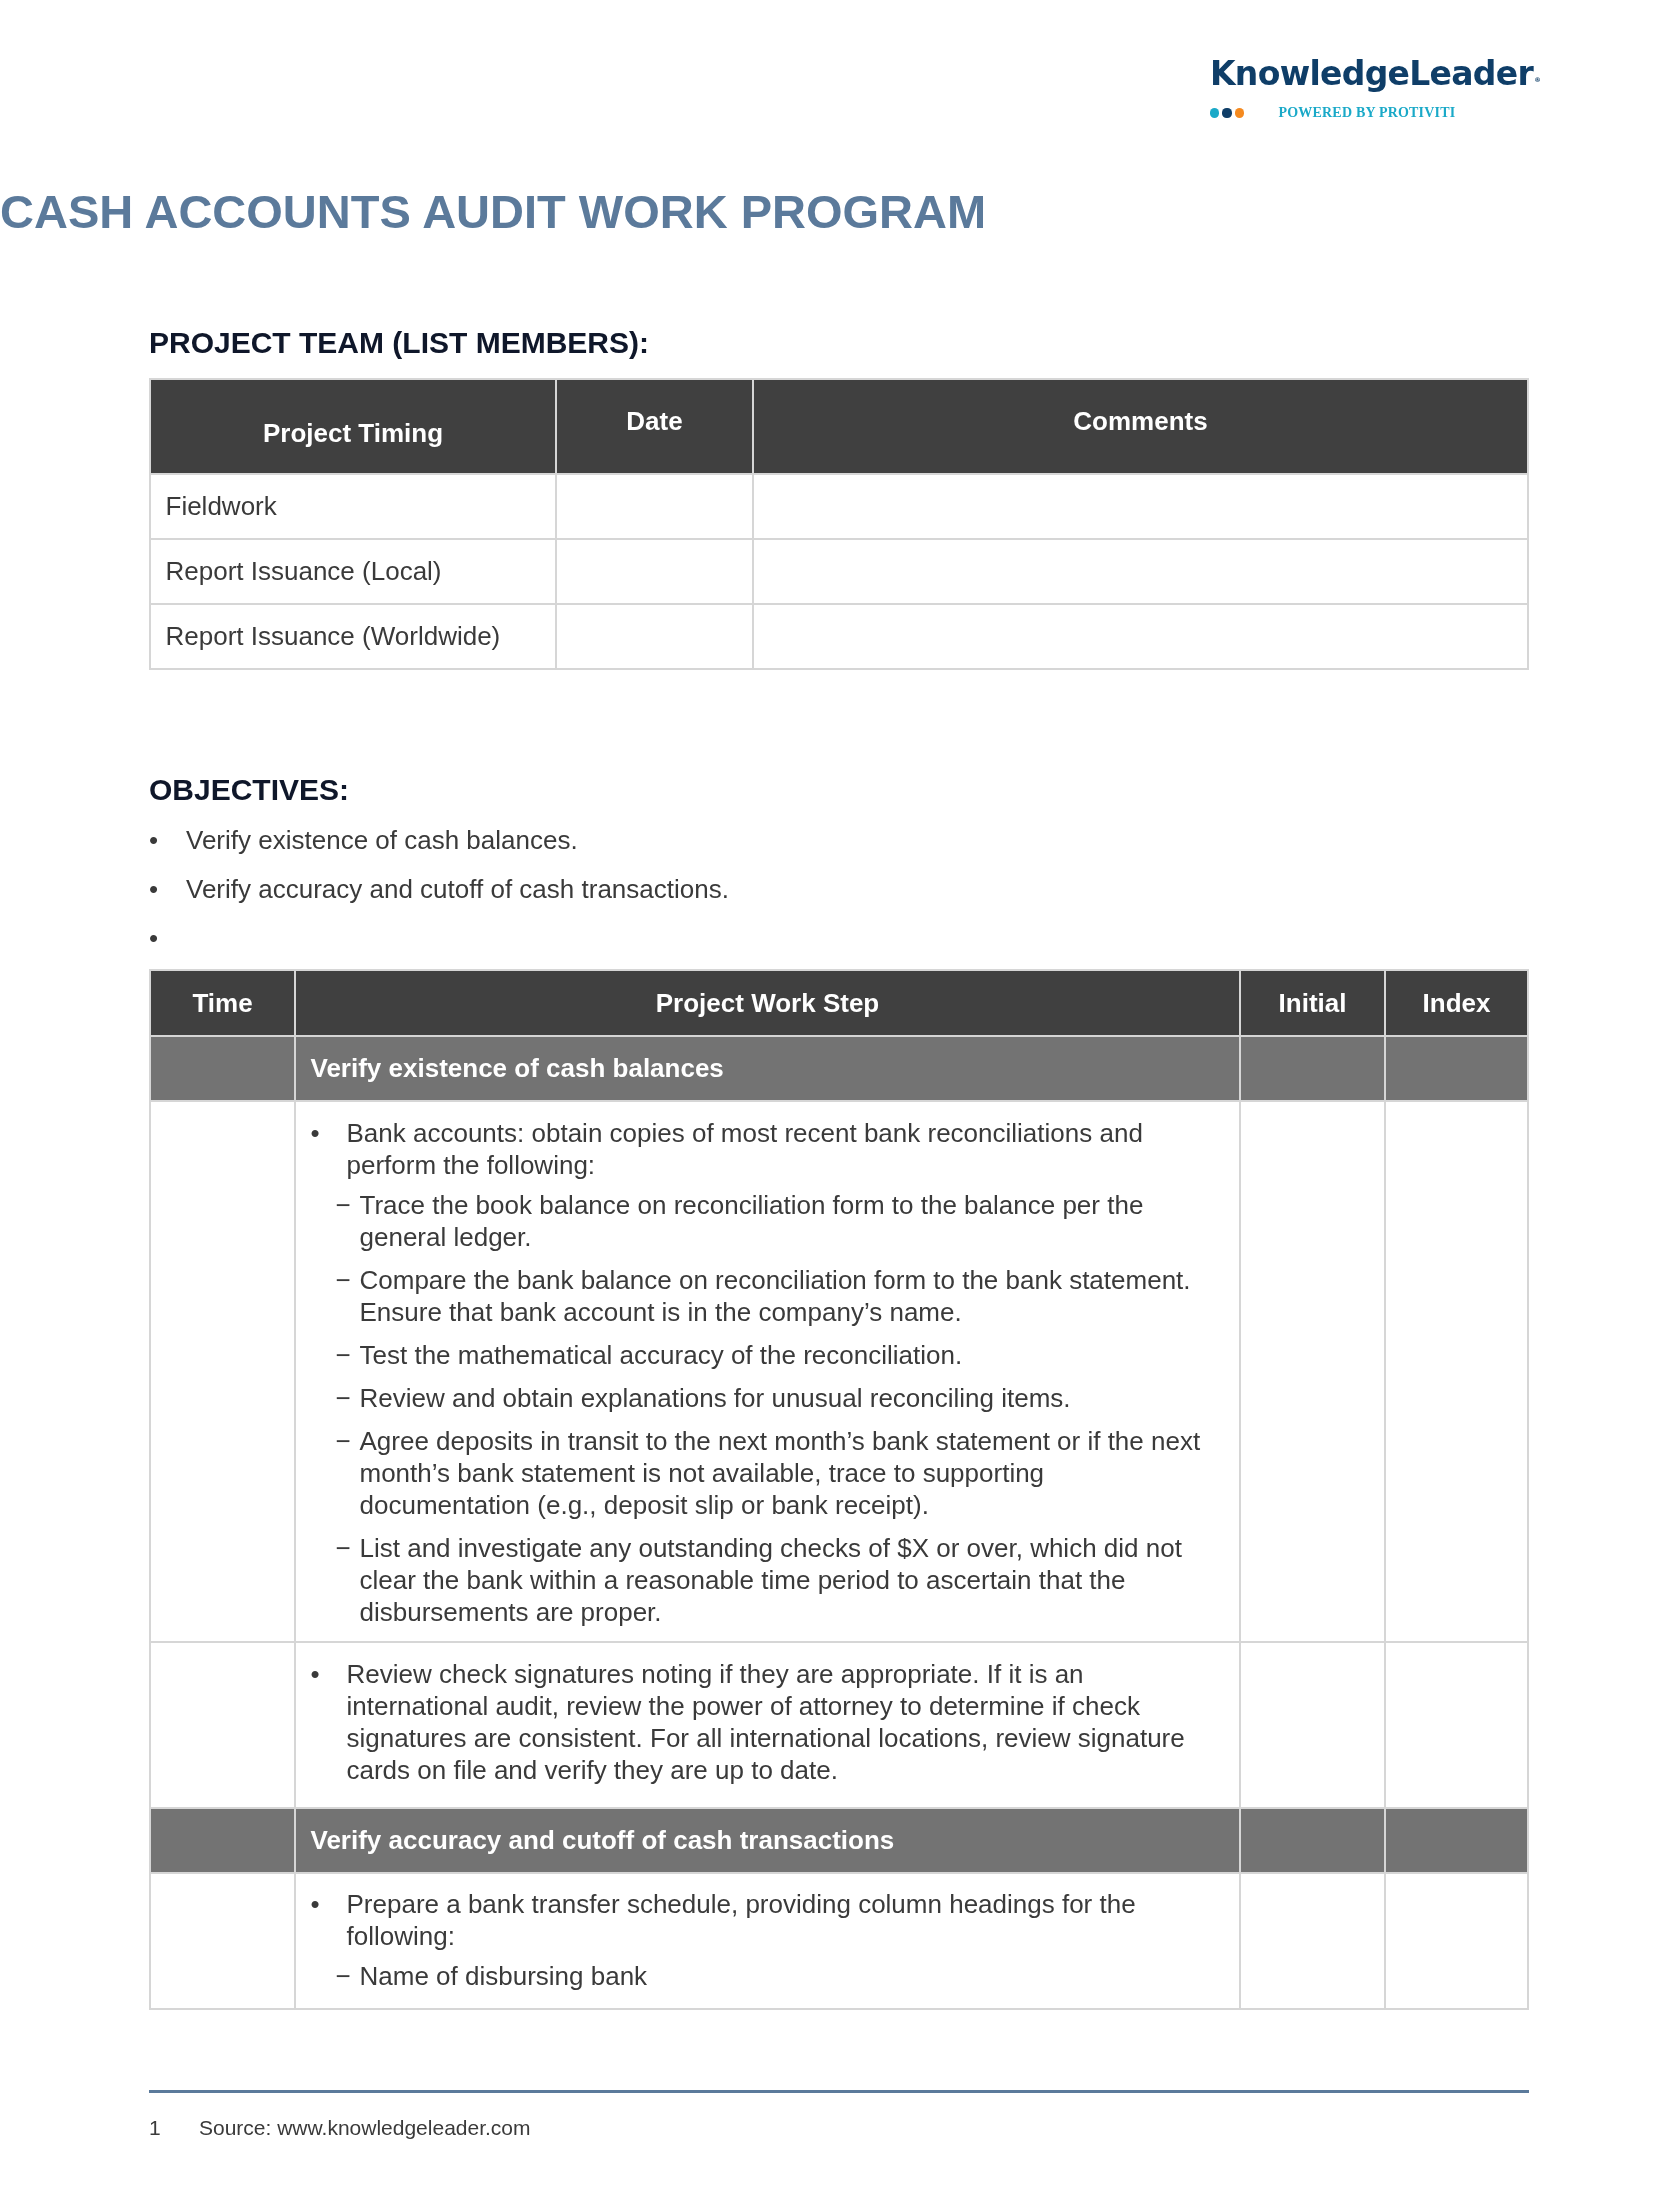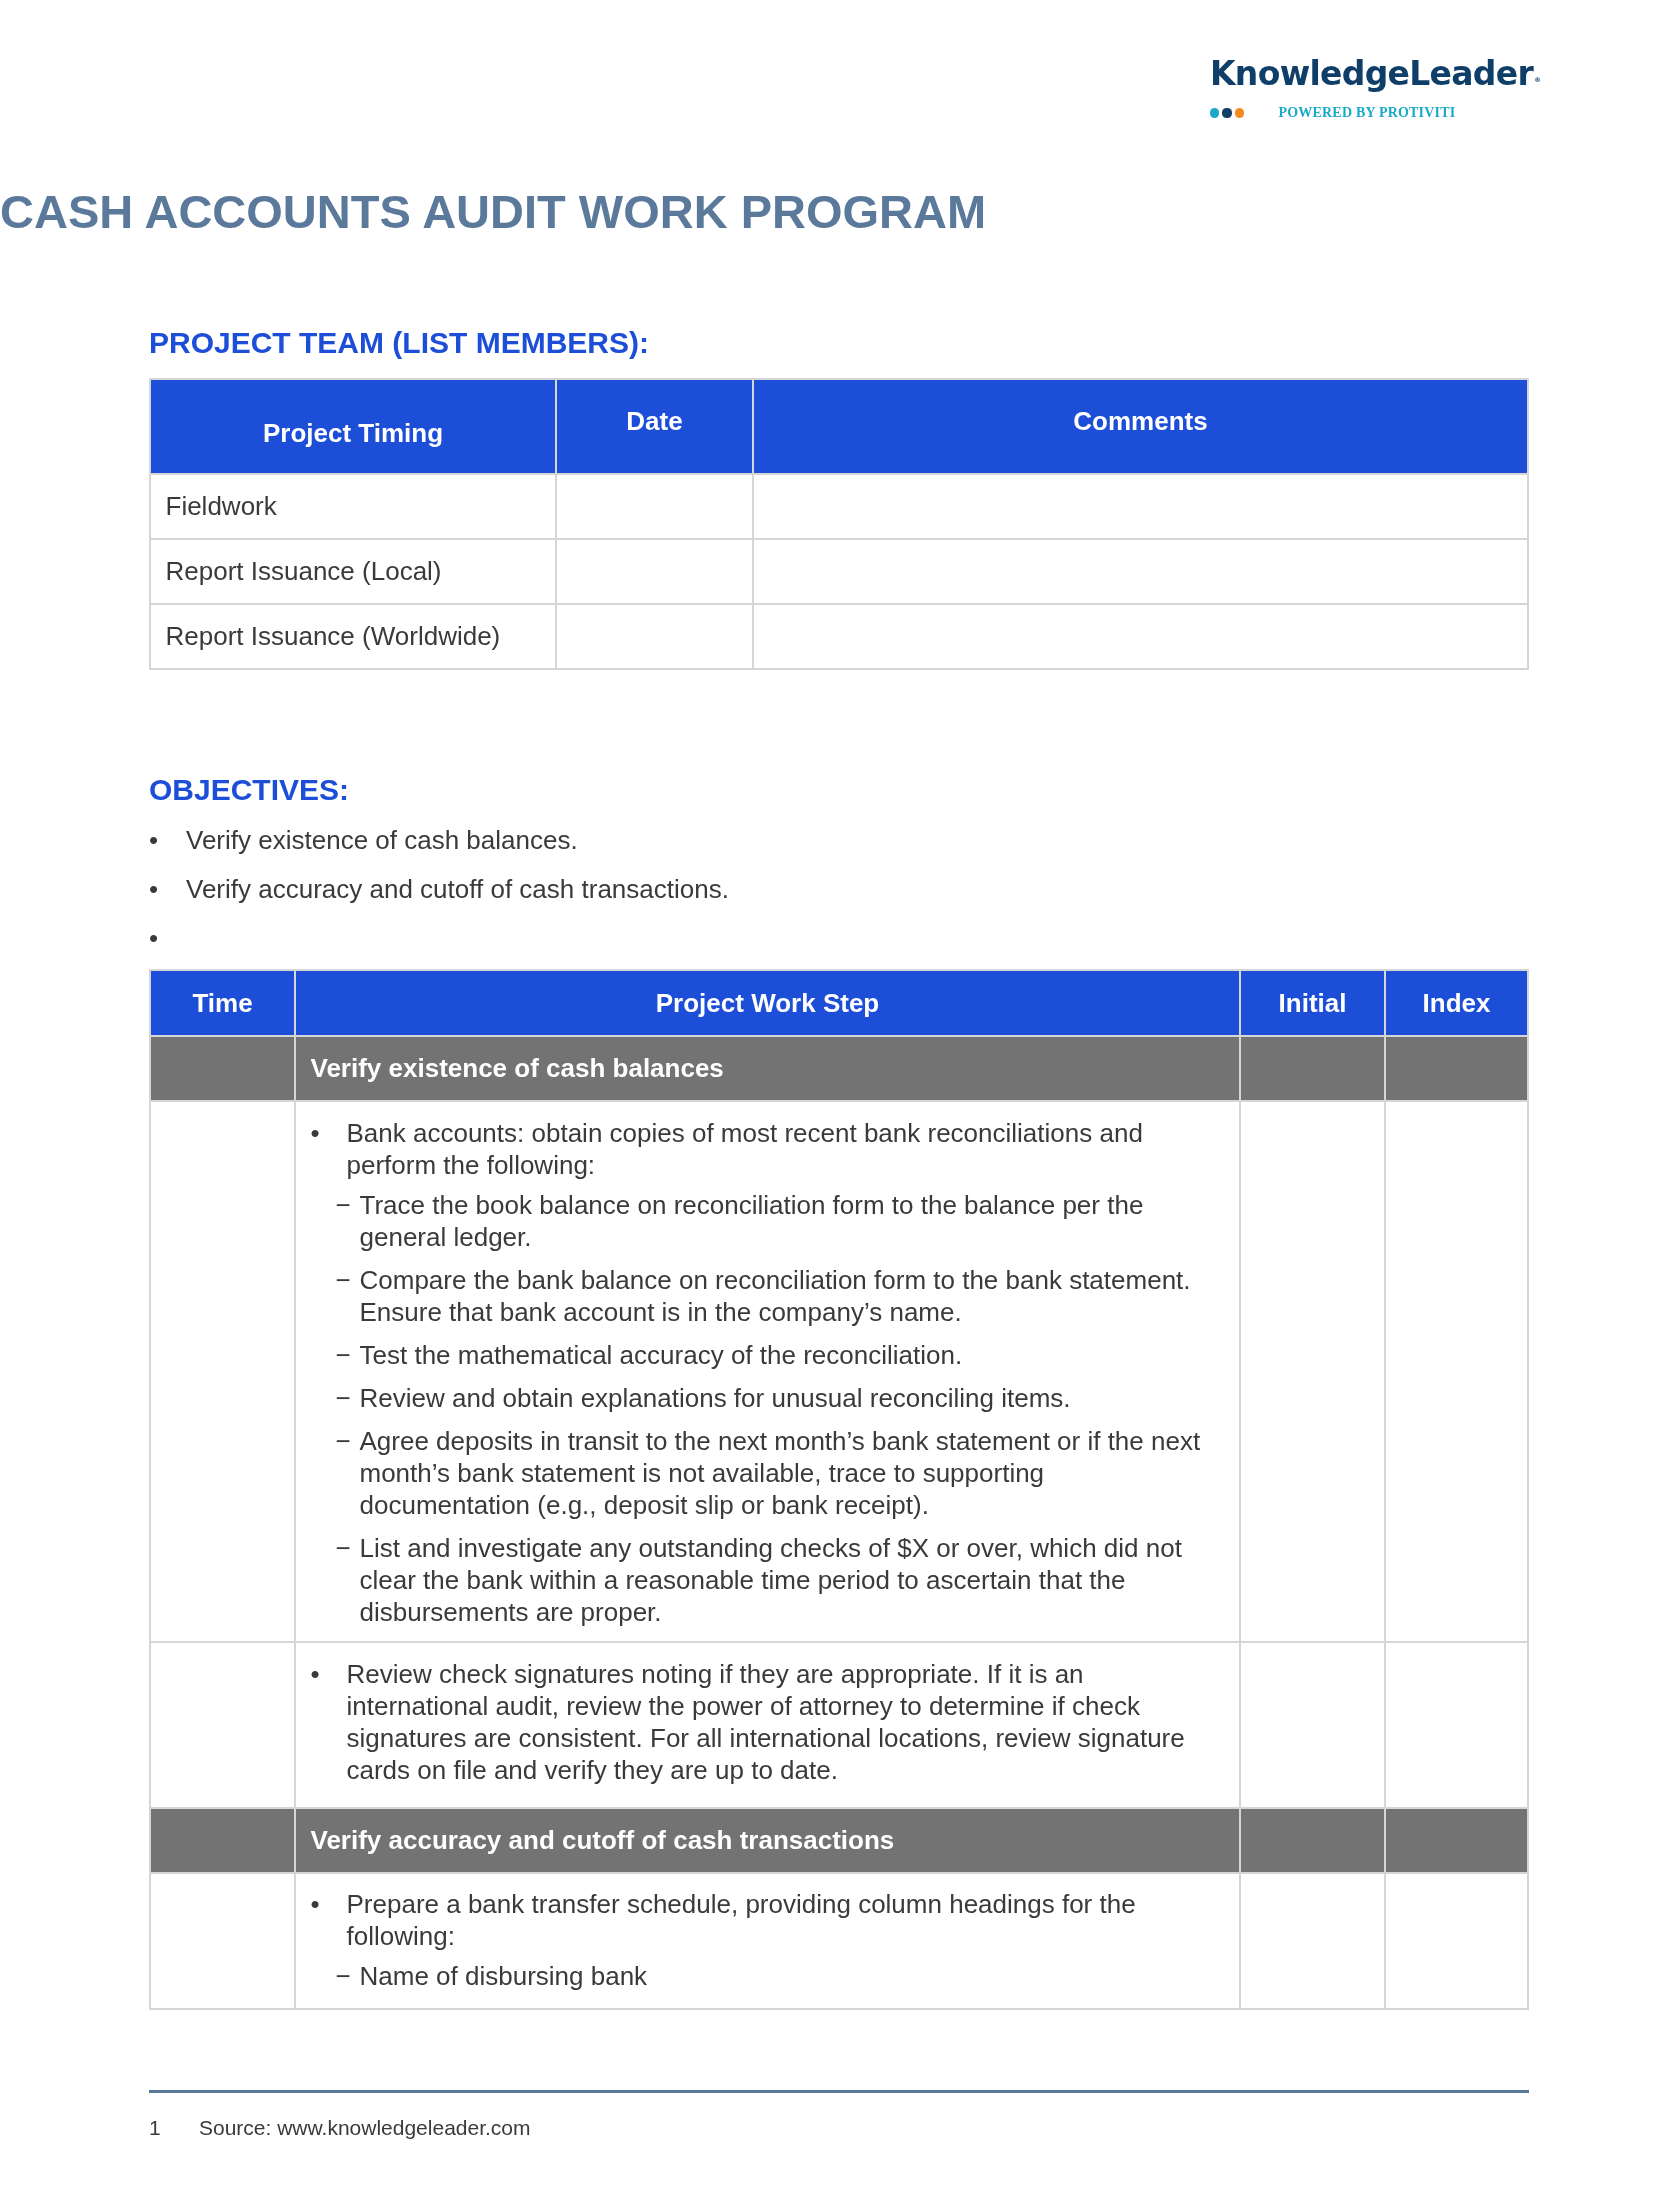--- a/index.html
+++ b/index.html
@@ -13,26 +13,26 @@
   .logo-reg { font-size: 6.6px; vertical-align: top; position: relative; top: 6.6px; margin-left: 1.3px; color: #0f3e68; }
   .logo-sub { display: flex; align-items: center; margin-top: 12px; }
   .dot { width: 9.2px; height: 9.2px; border-radius: 50%; display: inline-block; margin-right: 3.3px; }
   .powered { font-family: Liberation Serif, serif; font-weight: bold; font-size: 14px;
              color: #1aa9c8; margin-left: 31px; letter-spacing: 0.2px; }
 
   
   .title { position: absolute; left: 0; width: 1678px; top: 184px; text-align: left;
            font-weight: bold; font-size: 47px; color: #5b7a9b; letter-spacing: 0px; }
 
-  .section-heading { position: absolute; left: 149px; font-weight: bold; font-size: 30px; color: #1d4ed8; }
+  .section-heading { position: absolute; left: 149px; font-weight: bold; font-size: 30px; color: #0f172a; }
 
   
   table { position: absolute; left: 149px; width: 1380px; border-collapse: collapse; table-layout: fixed; }
   td, th { border: 2px solid #d6d6d6; padding: 0; vertical-align: middle; }
-  th { background: #1d4ed8; color: #ffffff; font-weight: bold; font-size: 26px; text-align: center; }
+  th { background: #404040; color: #ffffff; font-weight: bold; font-size: 26px; text-align: center; }
   td { font-size: 26px; color: #3a3a3a; }
 
   .t1 { top: 378px; }
   .t1 th { height: 80px; }
   .t1 th.pt { padding-top: 13px; }
   .t1 th.dt, .t1 th.cm { padding-bottom: 9.2px; }
   .t1 td { height: 63px; padding-left: 14.5px; }
 
   .obj-list { position: absolute; left: 149px; top: 821px; margin: 0; padding: 0; list-style: none; }
   .obj-list li { font-size: 26px; height: 49px; line-height: 38px; display: flex; }

